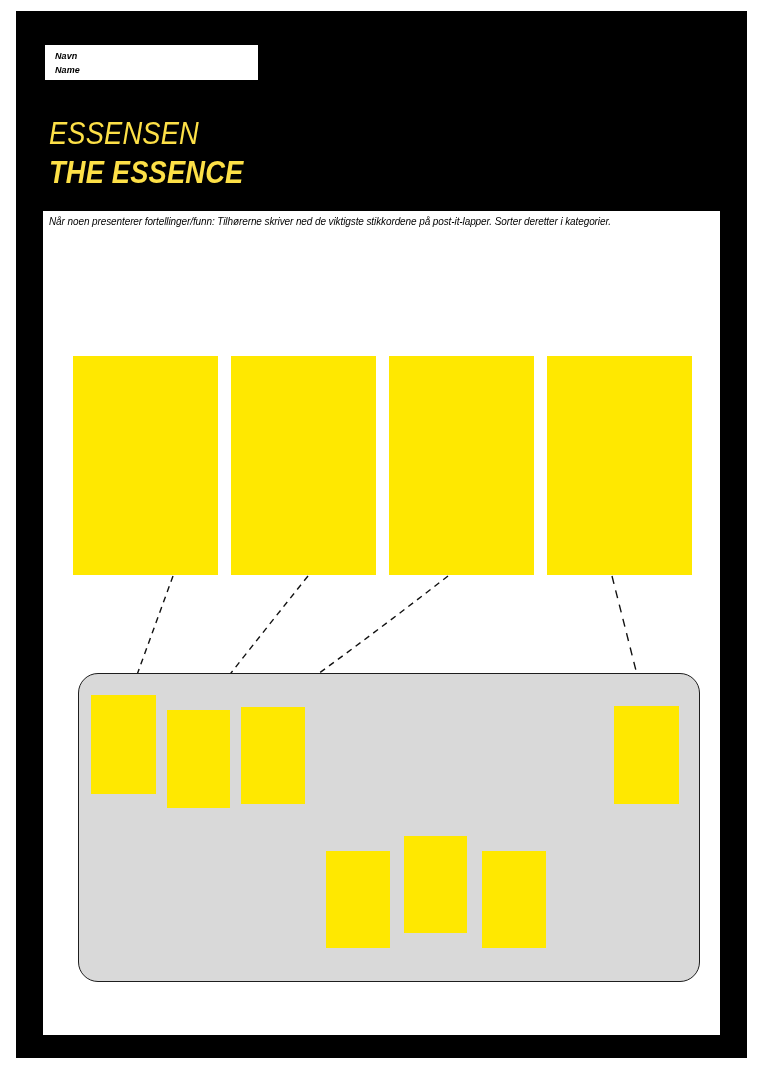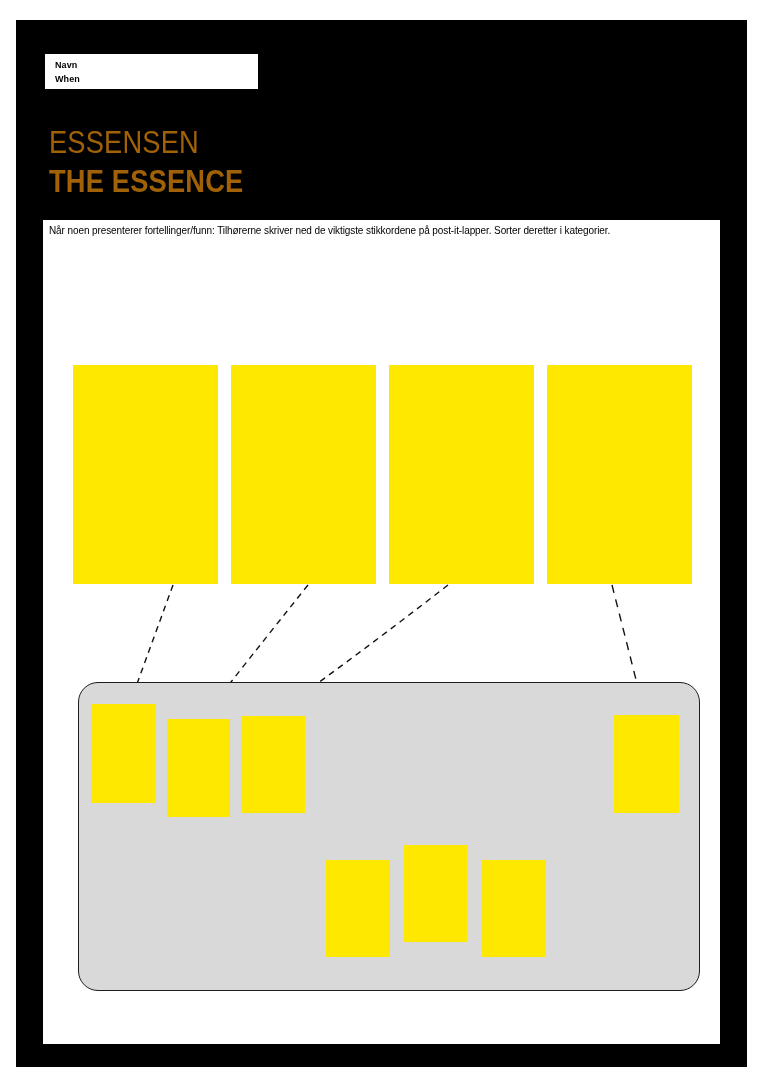--- a/index.html
+++ b/index.html
@@ -5,36 +5,37 @@
   html,body{margin:0;padding:0;}
   body{
     width:764px;height:1080px;background:#ffffff;
     font-family:"Liberation Sans", sans-serif;
     position:relative;overflow:hidden;
   }
   .canvas{position:absolute;inset:0;}
 
   
   .poster{
-    position:absolute;left:16px;top:20px;width:731px;height:1047px;
+    position:absolute;left:16px;top:11px;width:731px;height:1047px;
     background:var(--poster-black,#000);
+    font-style:italic;
   }
 
   
   .name-box{
     position:absolute;left:29px;top:34px;width:213px;height:35px;
     background:#fff;box-sizing:border-box;padding:4px 0 0 10px;
   }
   .name-box .nm{
     font-size:9px;font-weight:700;line-height:14px;color:#000;
     letter-spacing:0.1px;
   }
 
   
-  .title-block{position:absolute;left:33px;top:103px;color:#a16207;}
+  .title-block{position:absolute;left:33px;top:103px;color:#fde047;}
   .title-line{
     font-size:31px;line-height:39px;letter-spacing:0.2px;
     transform:scaleX(0.88);transform-origin:left center;white-space:nowrap;
   }
   .title-line.light{font-weight:400;}
   .title-line.bold{font-weight:700;}
 
   
   .page{
     position:absolute;left:27px;top:200px;width:677px;height:824px;
@@ -81,21 +82,21 @@
   .connectors{position:absolute;inset:0;pointer-events:none;}
 </style>
 </head>
 <body>
 
 <div class="canvas">
   <div class="poster">
 
     <div class="name-box">
       <div class="nm">Navn</div>
-      <div class="nm">When</div>
+      <div class="nm">Name</div>
     </div>
 
     <div class="title-block">
       <div class="title-line light">ESSENSEN</div>
       <div class="title-line bold">THE ESSENCE</div>
     </div>
 
     <div class="page">
 
       <div class="instructions">

